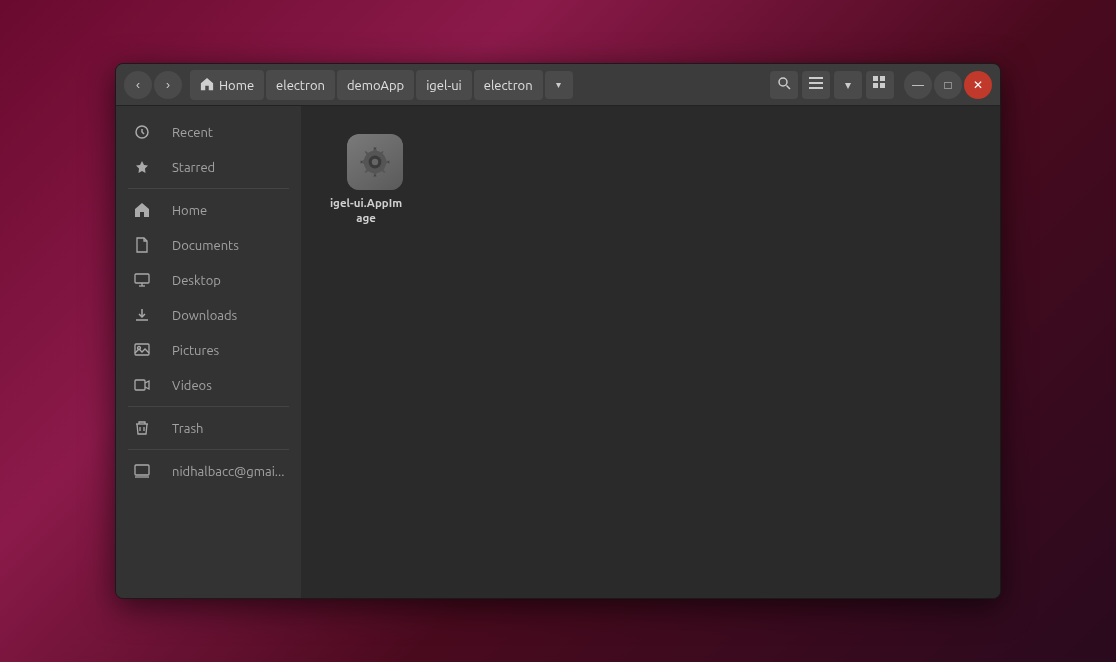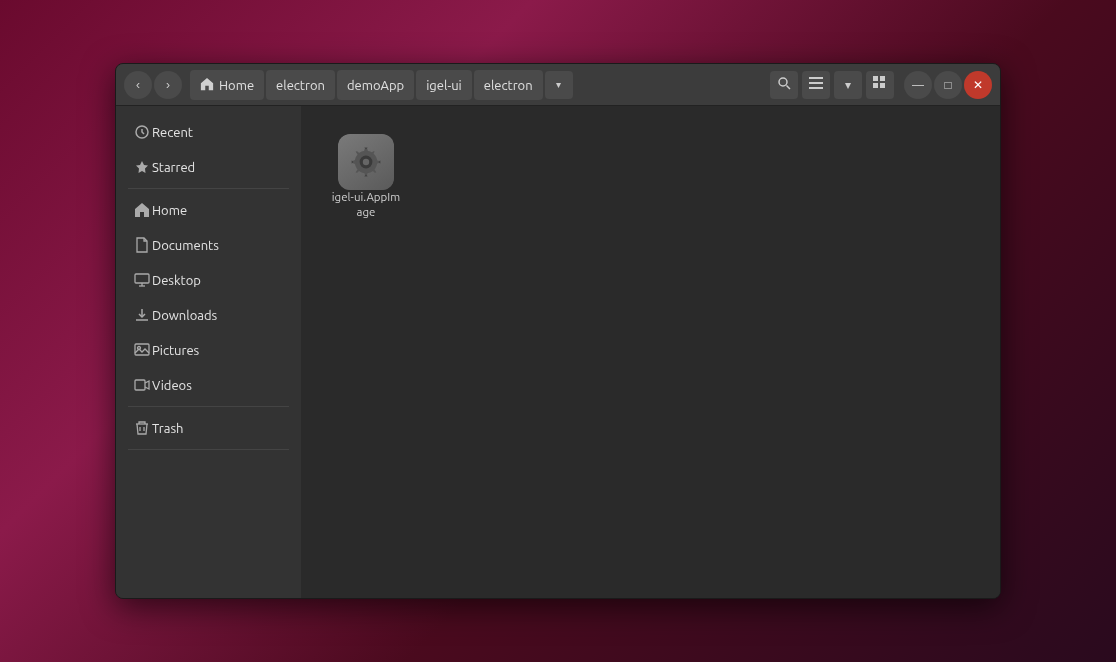--- a/index.html
+++ b/index.html
@@ -135,23 +135,23 @@
       background: #333333;
       padding: 8px 0;
       overflow-y: auto;
       flex-shrink: 0;
     }
     .sidebar-item {
       display: flex;
       align-items: center;
       height: 34px;
       padding: 0 12px;
-      gap: 2px;
-      cursor: pointer;
-      color: #e5e5e5;
+      gap: 22px;
+      cursor: pointer;
+      color: #a3a3a3;
       font-size: 13px;
       border-radius: 4px;
       margin: 1px 6px;
     }
     .sidebar-icon {
       width: 16px;
       height: 16px;
       flex-shrink: 0;
       display: flex;
       align-items: center;
@@ -166,25 +166,27 @@
     
     .file-area {
       flex: 1;
       background: #2a2a2a;
       padding: 20px;
       overflow: auto;
     }
     .file-icon-wrapper {
       display: inline-flex;
       flex-direction: column;
-      align-items: center;
+      align-items: flex-end;
+      gap: 6px;
       padding: 8px;
       border-radius: 6px;
       cursor: pointer;
       max-width: 90px;
+      font-weight: bold;
     }
     .file-icon {
       width: 56px;
       height: 56px;
       background: #5a5a5a;
       border-radius: 12px;
       display: flex;
       align-items: center;
       justify-content: center;
       position: relative;
@@ -376,20 +378,29 @@
             <path d="M3 4l1 10h8l1-10"></path>
             <line x1="6" y1="7" x2="6" y2="11"></line>
             <line x1="10" y1="7" x2="10" y2="11"></line>
           </svg>
         </span>
         <span>Trash</span>
       </div>
 
       <div class="sidebar-separator"></div>
 
+      <div class="sidebar-item">
+        <span class="sidebar-icon">
+          <svg width="16" height="16" viewBox="0 0 16 16" fill="none" stroke="#aaa" stroke-width="1.3">
+            <rect x="1" y="2" width="14" height="10" rx="1"></rect>
+            <line x1="1" y1="14" x2="15" y2="14"></line>
+          </svg>
+        </span>
+        <span>nidhalbacc@gmai...</span>
+      </div>
 
 
     </div>
 
     <div class="file-area">
       <div class="file-icon-wrapper">
         <div class="file-icon">
           <div class="file-icon-inner">
             <svg class="gear-svg" viewBox="0 0 40 40">
               <circle cx="20" cy="20" r="14" fill="#555"></circle>

